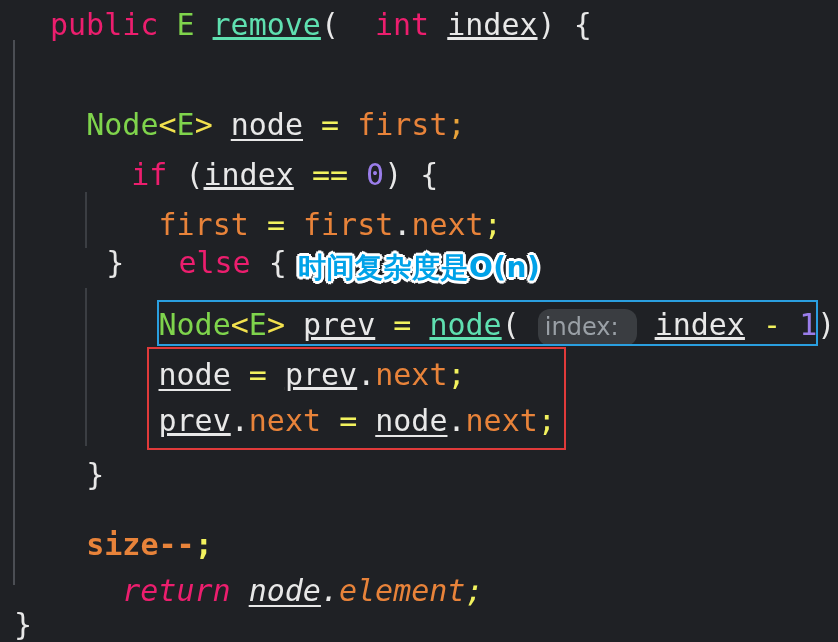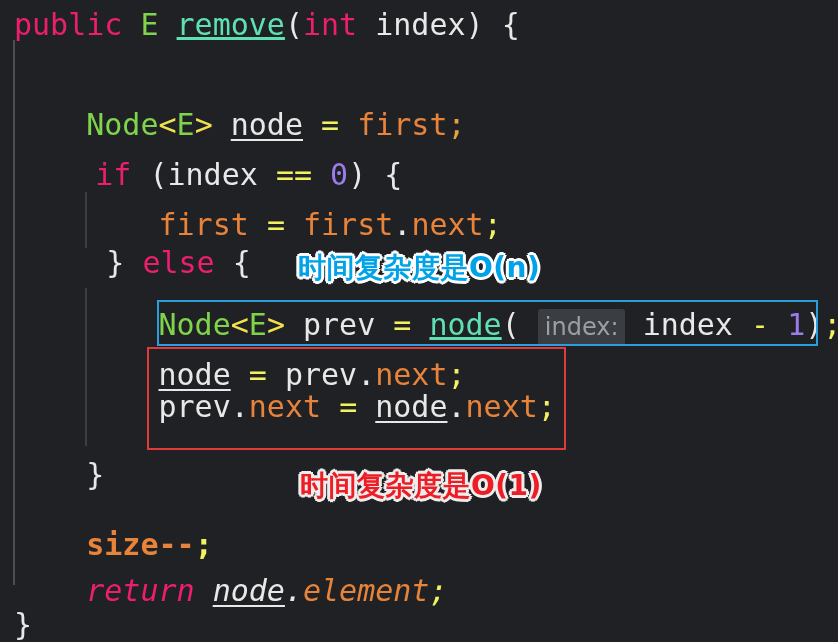--- a/index.html
+++ b/index.html
@@ -21,45 +21,45 @@
     height:50px;
     line-height:50px;
     font-size:30px;
     letter-spacing:0px;
     white-space:pre;
     color:#e6e6e6;
   }
   .code{padding-left:14px;}
 
   
-  .kw   {color:#ec1e6e;}
+  .kw   {color:#ec1e6e;margin-left:36px;}
   .type {color:#7fd44c;}
   .gen  {color:#f2e14e;}
   .meth {color:#5fe0b0;text-decoration:underline;}
   .fld  {color:#e8833a;}
   .op   {color:#f2f25e;}
   .num  {color:#9a7dea;}
-  .id   {color:#e8e8e8;}
+  .id   {color:#e8e8e8;text-decoration:underline;}
   .pun  {color:#e8e8e8;}
   .semi {color:#f2f25e;}
   .semio{color:#e8a33a;}
   .und  {text-decoration:underline;text-underline-offset:4px;text-decoration-thickness:2px;}
 
   
   .guide{position:absolute;width:2px;background:#4b4e54;}
   .guide.deep{background:#3b3e43;}
 
   
   .hint{
     background:#3a3d41;
     color:#9aa0a6;
     font-family:"DejaVu Sans","Liberation Sans",sans-serif;
     font-size:24px;
-    padding:4px 6px 5px 7px;
-    border-radius:3px;
+    padding:4px 18px 5px 7px;
+    border-radius:12px;
     letter-spacing:0px;
     margin-top:44px;
   }
 
   
   .box{position:absolute;box-sizing:border-box;pointer-events:none;}
   .box.blue{border:2px solid #2a9fe0;}
   .box.red {border:2px solid #e03a3a;}
 
   
@@ -98,22 +98,21 @@
     <div class="guide" style="left: 13px; top: 40px; height: 545px;"></div>
     <div class="guide deep" style="left: 85px; top: 192px; height: 56px;"></div>
     <div class="guide deep" style="left: 85px; top: 288px; height: 158px;"></div>
     <div class="line" style="top: 0px;"><span class="code"><span class="kw">public</span><span class="pun"> </span><span class="type">E</span><span class="pun"> </span><span class="meth">remove</span><span class="pun">(</span><span class="kw">int</span><span class="pun"> </span><span class="id">index</span><span class="pun">) {</span></span></div>
     <div class="line" style="top: 100px;"><span class="code"><span class="pun">    </span><span class="type">Node</span><span class="gen">&lt;</span><span class="type">E</span><span class="gen">&gt;</span><span class="pun"> </span><span class="id und">node</span><span class="pun"> </span><span class="op">=</span><span class="pun"> </span><span class="fld">first</span><span class="semio">;</span></span></div>
     <div class="line" style="top: 150px; padding-left: 9px;"><span class="code"><span class="pun">    </span><span class="kw">if</span><span class="pun"> (</span><span class="id">index</span><span class="pun"> </span><span class="op">==</span><span class="pun"> </span><span class="num">0</span><span class="pun">) {</span></span></div>
     <div class="line" style="top: 200px;"><span class="code"><span class="pun">        </span><span class="fld">first</span><span class="pun"> </span><span class="op">=</span><span class="pun"> </span><span class="fld">first</span><span class="pun">.</span><span class="fld">next</span><span class="semi">;</span></span></div>
     <div class="line" style="top: 238px; padding-left: 20px;"><span class="code"><span class="pun">    </span><span class="pun">}</span><span class="pun"> </span><span class="kw">else</span><span class="pun"> {</span></span></div>
     <div class="line" style="top: 300px;"><span class="code"><span class="pun">        </span><span class="type">Node</span><span class="gen">&lt;</span><span class="type">E</span><span class="gen">&gt;</span><span class="pun"> </span><span class="id">prev</span><span class="pun"> </span><span class="op">=</span><span class="pun"> </span><span class="meth">node</span><span class="pun">(</span><span class="pun"> </span><span class="hint">index:</span><span class="pun"> </span><span class="id">index</span><span class="pun"> </span><span class="op">-</span><span class="pun"> </span><span class="num">1</span><span class="pun">)</span><span class="semi">;</span></span></div>
     <div class="line" style="top: 350px;"><span class="code"><span class="pun">        </span><span class="id und">node</span><span class="pun"> </span><span class="op">=</span><span class="pun"> </span><span class="id">prev</span><span class="pun">.</span><span class="fld">next</span><span class="semi">;</span></span></div>
-    <div class="line" style="top: 382px;"><span class="code"><span class="pun">        </span><span class="id">prev</span><span class="pun">.</span><span class="fld">next</span><span class="pun"> </span><span class="op">=</span><span class="pun"> </span><span class="id und">node</span><span class="pun">.</span><span class="fld">next</span><span class="semi">;</span></span></div>
+    <div class="line" style="top: 396px;"><span class="code"><span class="pun">        </span><span class="id">prev</span><span class="pun">.</span><span class="fld">next</span><span class="pun"> </span><span class="op">=</span><span class="pun"> </span><span class="id und">node</span><span class="pun">.</span><span class="fld">next</span><span class="semi">;</span></span></div>
     <div class="line" style="top: 450px;"><span class="code"><span class="pun">    </span><span class="pun">}</span></span></div>
     <div class="line" style="top: 520px; font-weight: bold;"><span class="code"><span class="pun">    </span><span class="fld">size</span><span class="fld">--</span><span class="semi">;</span></span></div>
     <div class="line" style="top: 566px; font-style: italic;"><span class="code"><span class="pun">    </span><span class="kw">return</span><span class="pun"> </span><span class="id und">node</span><span class="pun">.</span><span class="fld">element</span><span class="semi">;</span></span></div>
     <div class="line" style="top: 600px;"><span class="code"><span class="pun">}</span></span></div>
     <div class="box blue" style="left: 157px; top: 300px; width: 661px; height: 46px; border-color: rgb(42, 159, 224);"></div>
     <div class="box red" style="left: 147px; top: 347px; width: 419px; height: 103px; border-color: rgb(224, 58, 58);"></div>
     <div class="anno blue" style="left: 298px; top: 248px;">时间复杂度是O(n)</div>
-    <div class="anno red" style="left: 300px; top: 466px;">时间复杂度是O(1)</div>
   </div>
 
 </body></html>

